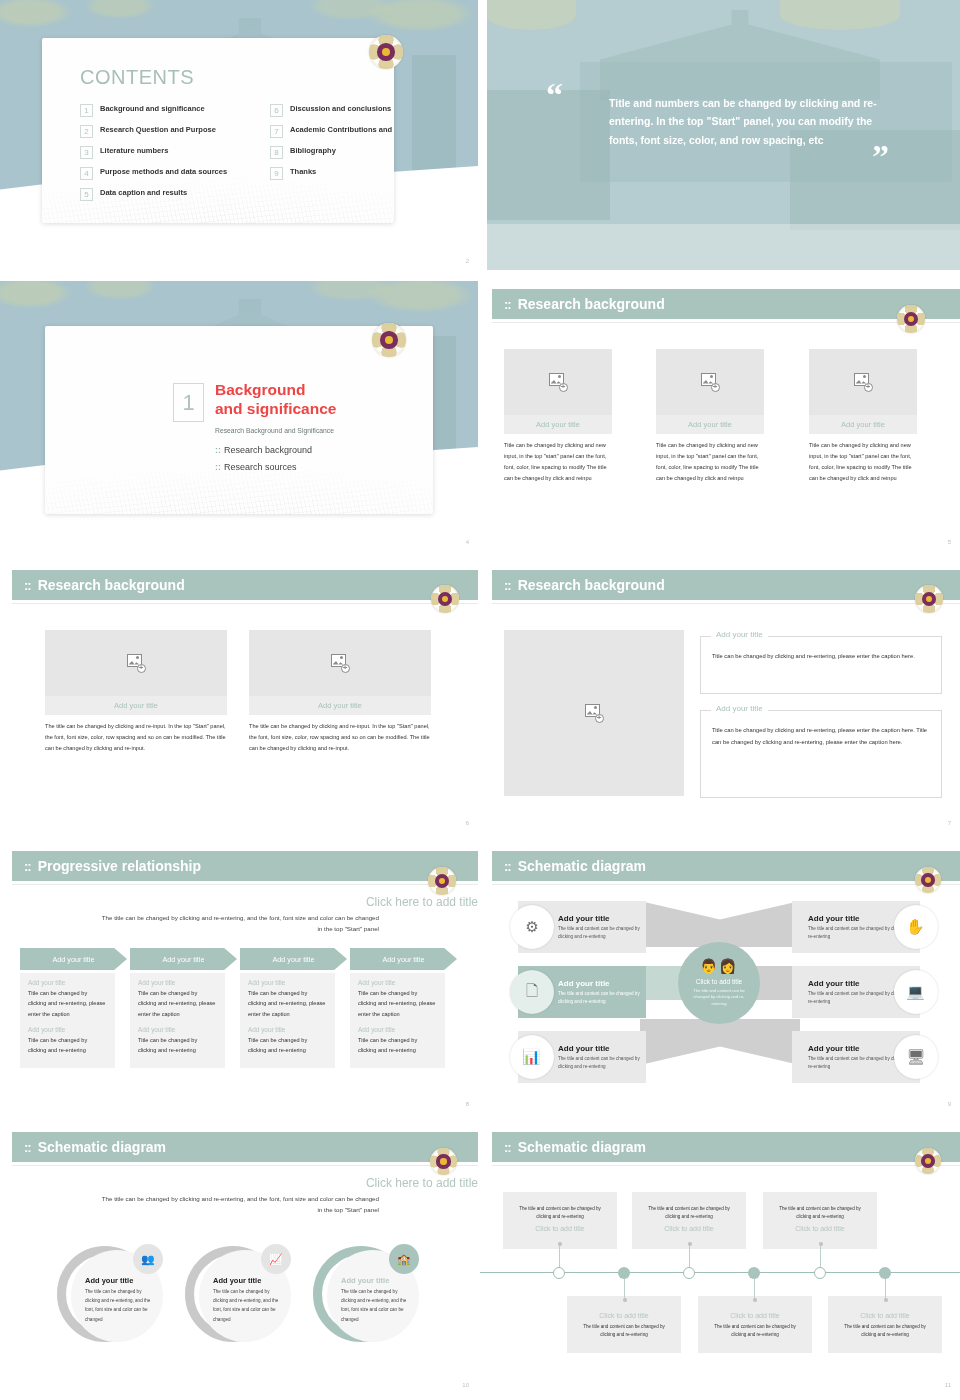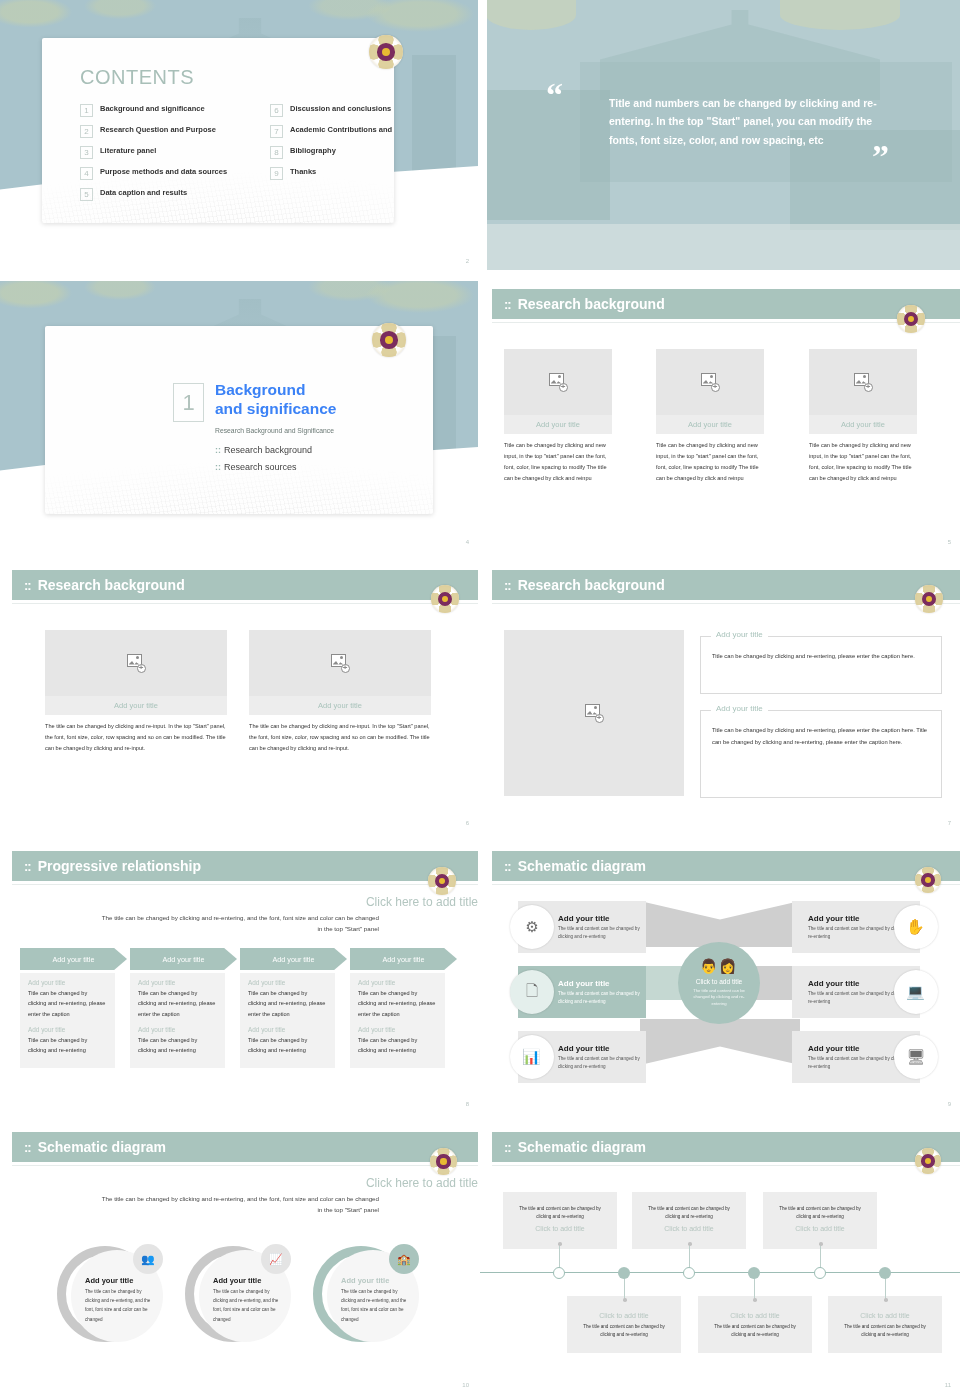--- a/index.html
+++ b/index.html
@@ -156,21 +156,21 @@
     color:#ffffff; font-size:10.5px; font-weight:bold; line-height:1.75;
   }
   .edge-left { position:absolute; left:0; top:0; bottom:0; width:7px; background:#fff; }
 
   
   .sec-num {
     position:absolute; left:0; top:0; width:31px; height:39px;
     border:1px solid #cfd9d6; display:flex; align-items:center; justify-content:center;
     color:#b2c3bd; font-size:22px; font-weight:300;
   }
-  .sec-title { position:absolute; left:42px; top:-2px; color:#3b82f6; font-size:15.5px; font-weight:bold; line-height:1.2; }
+  .sec-title { position:absolute; left:42px; top:-2px; color:#ef4444; font-size:15.5px; font-weight:bold; line-height:1.2; }
   .sec-sub   { position:absolute; left:42px; top:44px; color:#6c7a76; font-size:6.8px; }
   .sec-bullets { position:absolute; left:42px; top:62px; }
   .sec-bullets div { font-size:9px; color:#444; margin-bottom:7px; }
   .sec-bullets .cc { color:#9ab6b0; font-weight:bold; margin-right:3px; }
 
   
   .hdr {
     position:absolute; left:12px; right:0; top:8px; height:30px;
     background:#a9c4bd;
     display:flex; align-items:center;
@@ -305,21 +305,21 @@
           <div class="toc-item">
             <div class="toc-num">1</div>
             <div class="toc-label">Background and significance</div>
           </div>
           <div class="toc-item">
             <div class="toc-num">2</div>
             <div class="toc-label">Research Question and Purpose</div>
           </div>
           <div class="toc-item">
             <div class="toc-num">3</div>
-            <div class="toc-label">Literature panel</div>
+            <div class="toc-label">Literature numbers</div>
           </div>
           <div class="toc-item">
             <div class="toc-num">4</div>
             <div class="toc-label">Purpose methods and data sources</div>
           </div>
           <div class="toc-item">
             <div class="toc-num">5</div>
             <div class="toc-label">Data caption and results</div>
           </div>
         </div>

